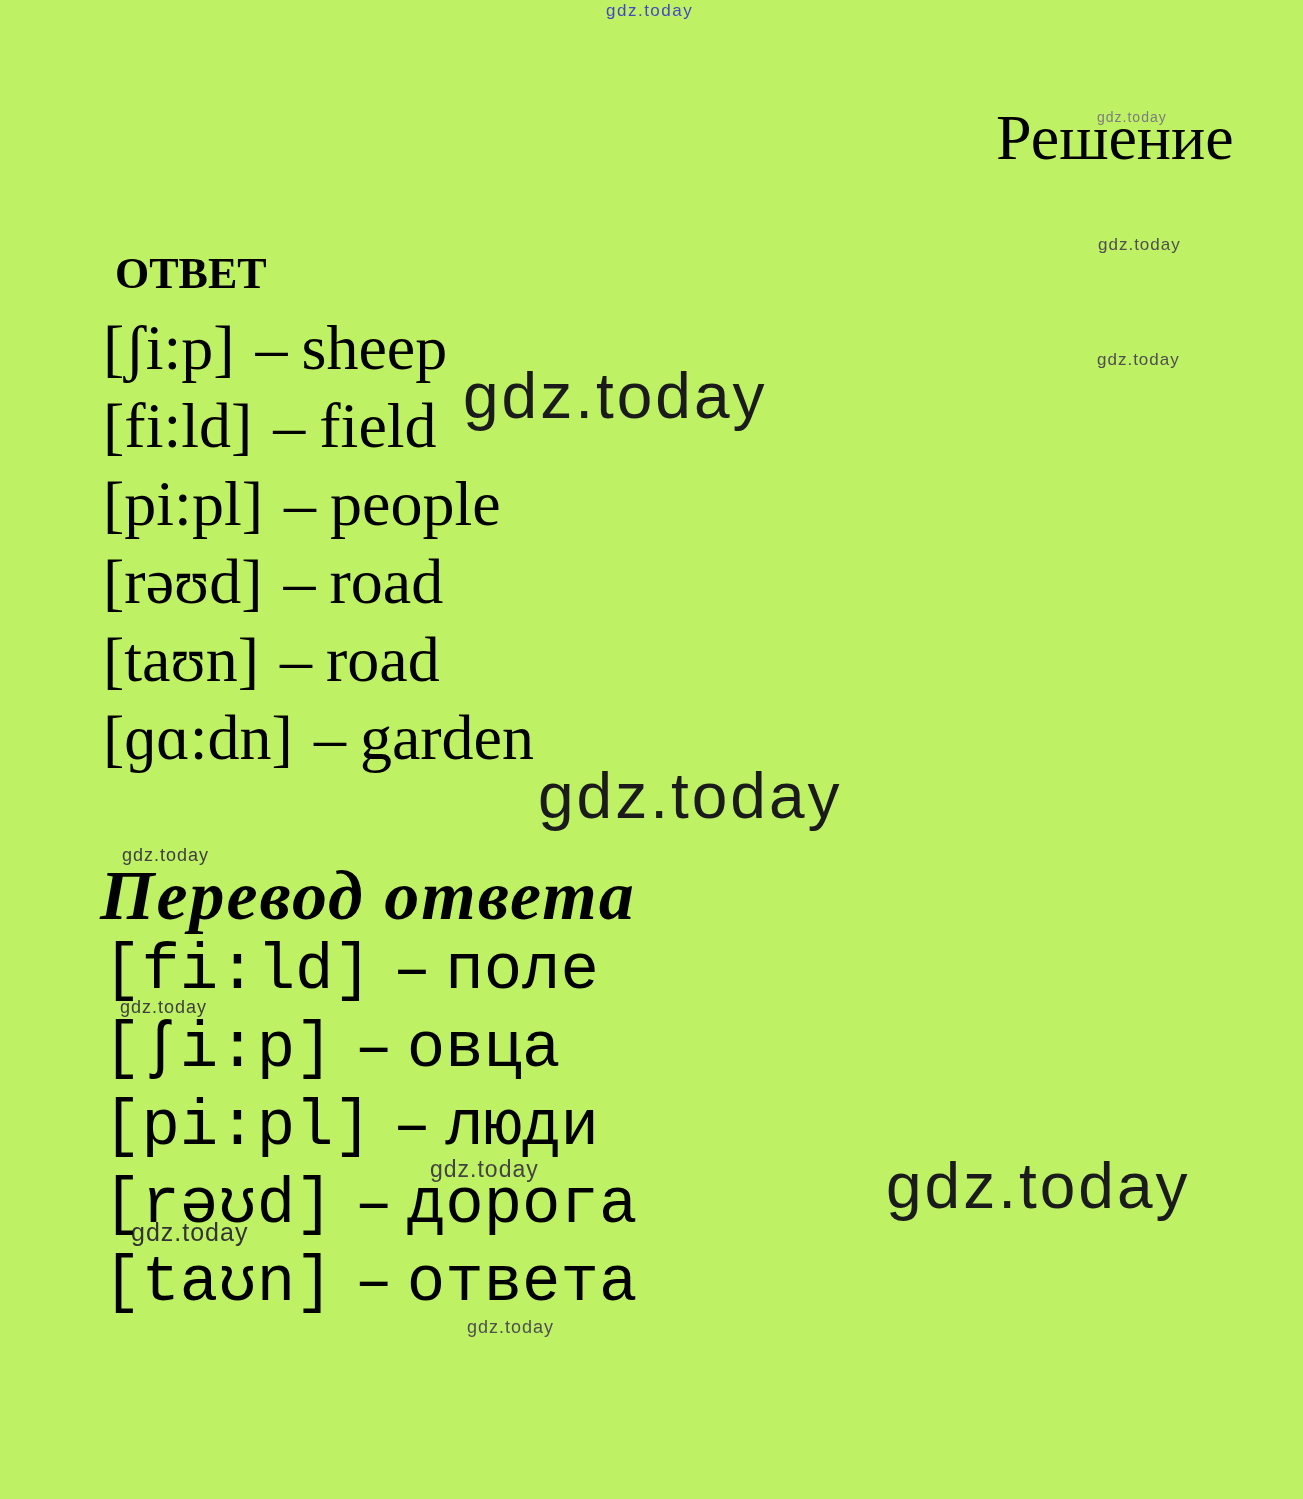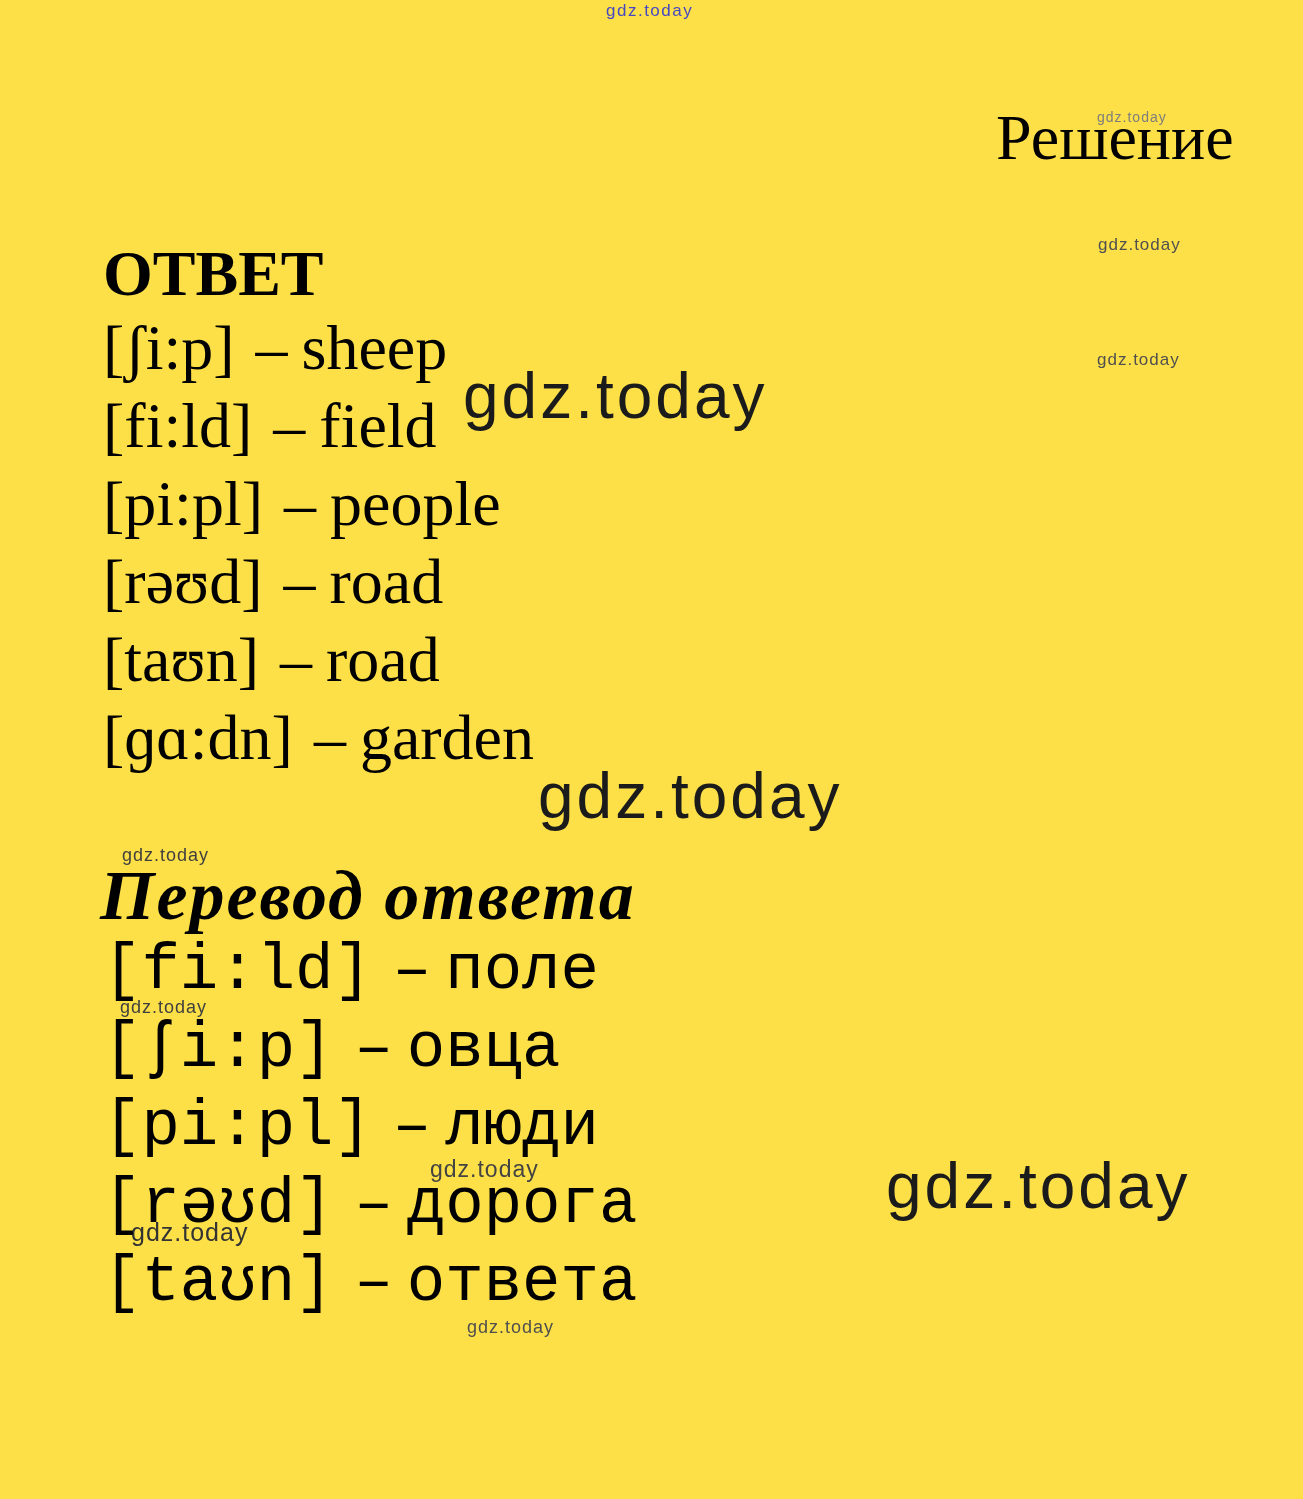--- a/index.html
+++ b/index.html
@@ -1,20 +1,20 @@
 <!DOCTYPE html>
 <html><head>
 <meta charset="utf-8">
 <style>
   html,body{margin:0;padding:0;background:#ffffff;}
   #canvas{
     position:relative;
     width:1303px;
     height:1499px;
-    background:#fde047;
+    background:#bef264;
     overflow:hidden;
     font-family:"Liberation Serif","DejaVu Serif",serif;
     color:#000;
   }
   
   .wm{
     position:absolute;
     font-family:"Liberation Sans","DejaVu Sans",sans-serif;
     white-space:nowrap;
     z-index:1;
@@ -34,22 +34,22 @@
   .wm-small-3  {left:467px; top:1318px;font-size:18px; letter-spacing:1px;  color:#4f4f4f;}
   
   .doc-title{
     position:absolute;
     left:948px; top:104px;
     font-size:64px; line-height:68px;
     z-index:2; white-space:nowrap;margin-left:48px;
   }
   .section-heading{
     position:absolute;
-    left:103px;
-    font-size:64px; line-height:68px;
+    left:115px;
+    font-size:44px; line-height:68px;
     font-weight:bold;
     z-index:2; white-space:nowrap;
   }
   .heading-answer{top:240px;}
   .heading-translation{top:862px; left:100px; font-style:italic; font-size:70px; letter-spacing:2px;}
   .word-list{
     position:absolute;
     left:103px;
     z-index:2;
   }

